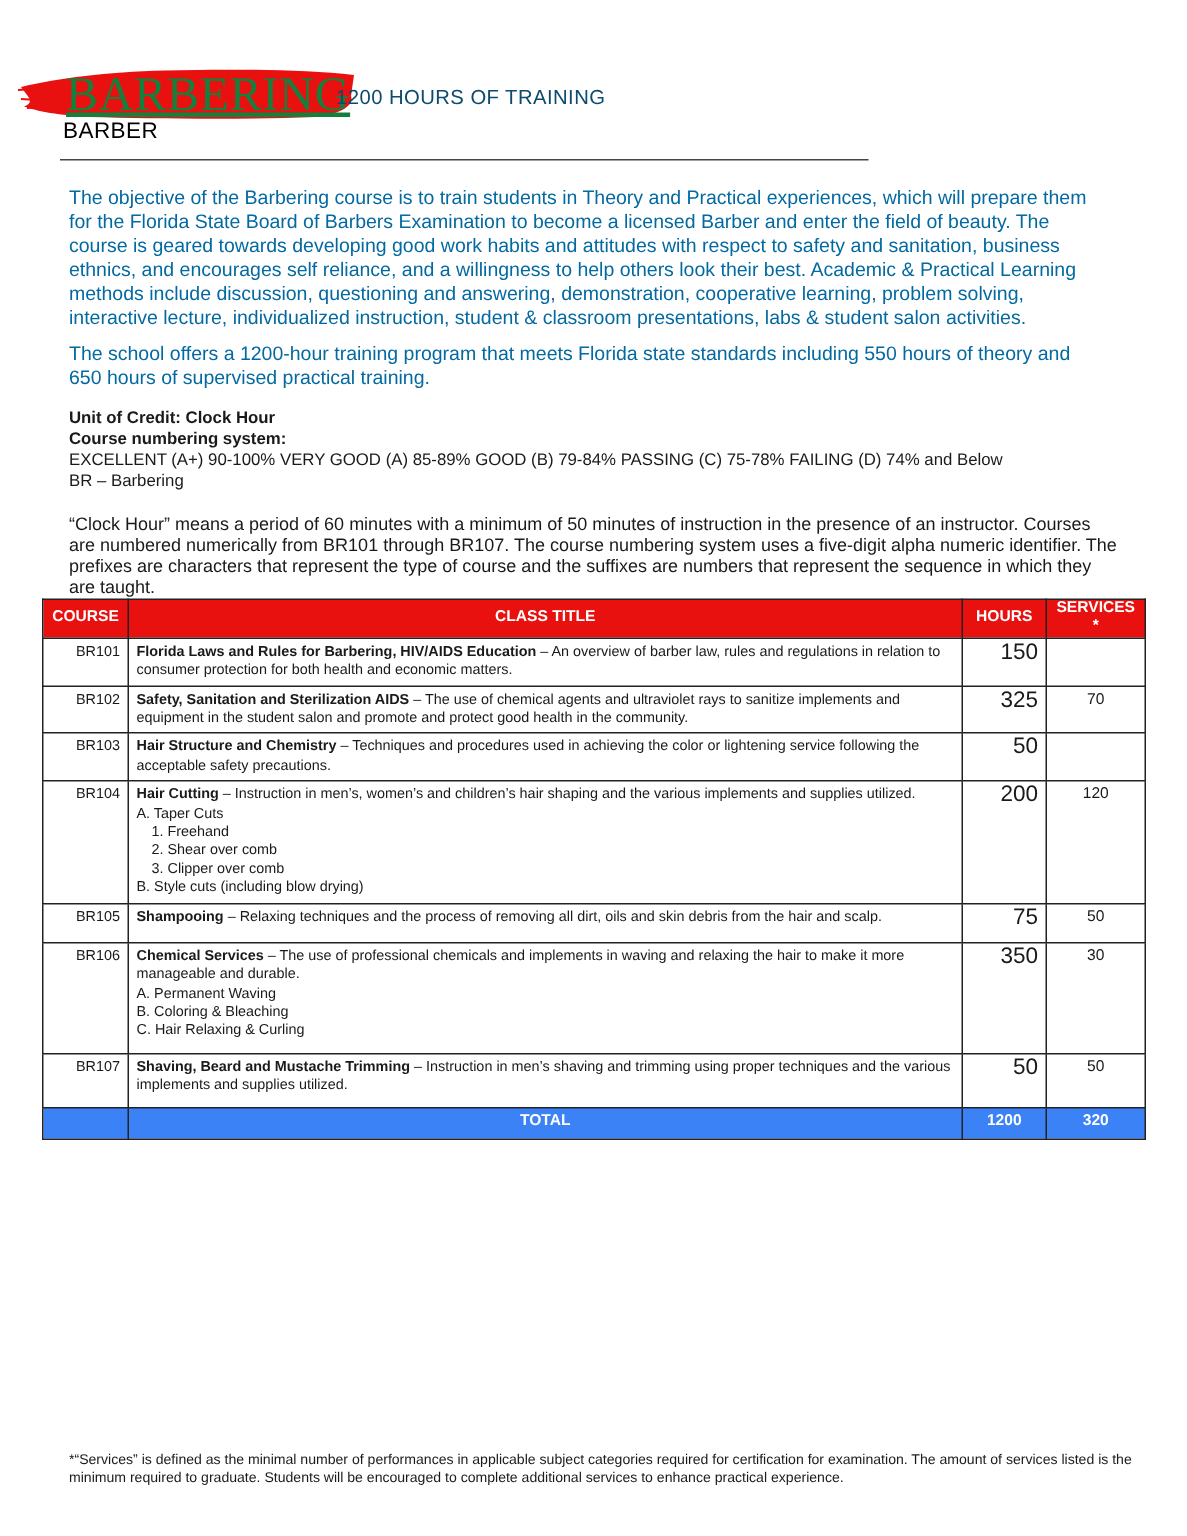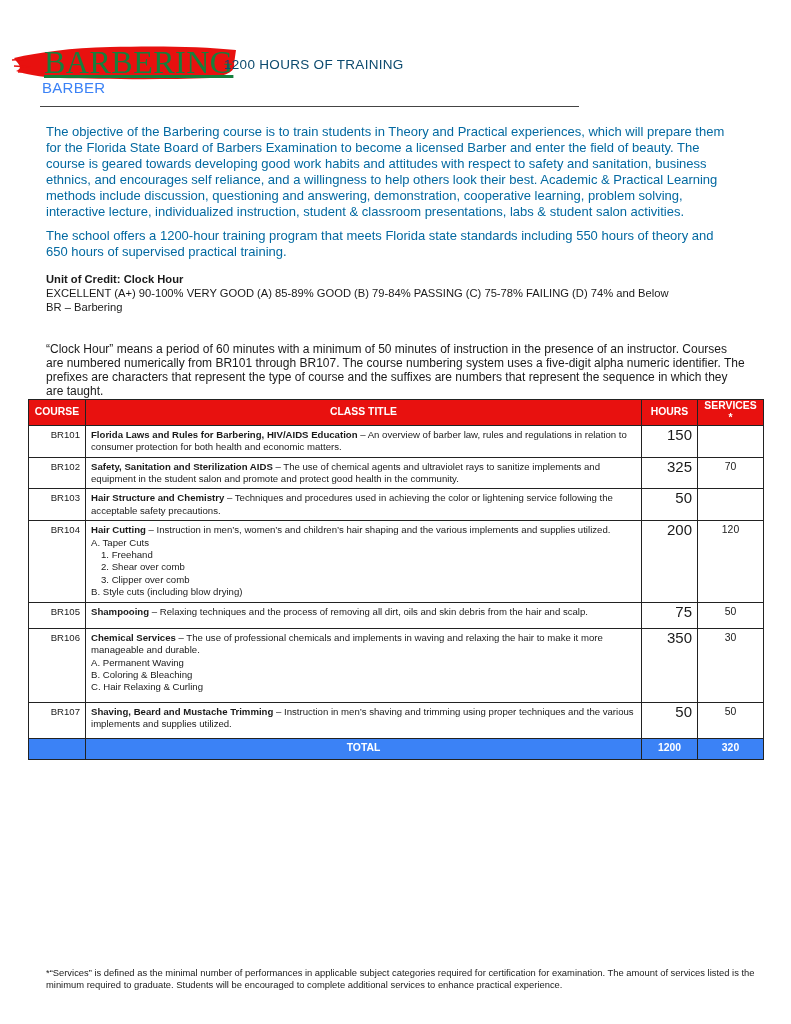--- a/index.html
+++ b/index.html
@@ -4,21 +4,21 @@
 <style>
   html, body { margin: 0; padding: 0; background: #ffffff; }
   body { width: 791px; height: 1024px; position: relative; overflow: hidden;
          font-family: "Liberation Sans", sans-serif; color: #1a1a1a; }
 
   .header { position: absolute; left: 0; top: 38px; width: 600px; height: 70px; }
   .brush { position: absolute; left: 10px; top: 6px; width: 230px; height: 36px; }
   .brand-title { position: absolute; left: 44px; top: 5px; font-family: "Liberation Serif", serif;
                  font-size: 32px; color: #15803d; letter-spacing: 0.5px; line-height: 38px; text-decoration: underline; }
   .hours-title { position: absolute; left: 224px; top: 19px; font-size: 13.5px; color: #0c4a6e; letter-spacing: 0.3px; }
-  .sub-title { position: absolute; left: 42px; top: 41px; font-size: 15px; color: #3b82f6; letter-spacing: 0.3px; }
+  .sub-title { position: absolute; left: 42px; top: 41px; font-size: 15px; color: #000000; letter-spacing: 0.3px; }
   .rule { position: absolute; left: 40px; top: 68px; width: 539px; height: 0; border-top: 1px solid #444; }
 
   .para { position: absolute; left: 46px; width: 690px; font-size: 13px; line-height: 16px; color: #0369a1; margin: 0; }
   .p1 { top: 124px; }
   .p2 { top: 228px; }
   .credit { position: absolute; left: 46px; top: 272px; width: 700px; font-size: 11.2px; line-height: 14px; }
   .credit .b { font-weight: bold; }
   .p3 { position: absolute; left: 46px; top: 342px; width: 700px; font-size: 12px; line-height: 14px; margin: 0; }
 
   table.courses { position: absolute; left: 28px; top: 399px; width: 736px; border-collapse: collapse;
@@ -47,20 +47,21 @@
   <div class="hours-title">1200 HOURS OF TRAINING</div>
   <div class="sub-title">BARBER</div>
   <div class="rule"></div>
 </div>
 
 <p class="para p1">The objective of the Barbering course is to train students in Theory and Practical experiences, which will prepare them for the Florida State Board of Barbers Examination to become a licensed Barber and enter the field of beauty.  The course is geared towards developing good work habits and attitudes with respect to safety and sanitation, business ethnics, and encourages self reliance, and a willingness to help others look their best. Academic &amp; Practical Learning methods include discussion, questioning and answering, demonstration, cooperative learning, problem solving, interactive lecture, individualized instruction, student &amp; classroom presentations, labs &amp; student salon activities.</p>
 <p class="para p2">The school offers a 1200-hour training program that meets Florida state standards including 550 hours of theory and 650 hours of supervised practical training.</p>
 
 <div class="credit">
   <div class="b">Unit of Credit: Clock Hour</div>
+  <div class="b">Course numbering system:</div>
   <div>EXCELLENT (A+) 90-100%  VERY GOOD (A) 85-89%  GOOD (B) 79-84%  PASSING (C) 75-78%  FAILING (D) 74% and Below</div>
   <div>BR – Barbering</div>
 </div>
 
 <p class="p3">“Clock Hour” means a period of 60 minutes with a minimum of 50 minutes of instruction in the presence of an instructor. Courses are numbered numerically from BR101 through BR107. The course numbering system uses a five-digit alpha numeric identifier. The prefixes are characters that represent the type of course and the suffixes are numbers that represent the sequence in which they are taught.</p>
 
 <table class="courses">
   <thead>
     <tr>
       <th style="width:46px">COURSE</th>

